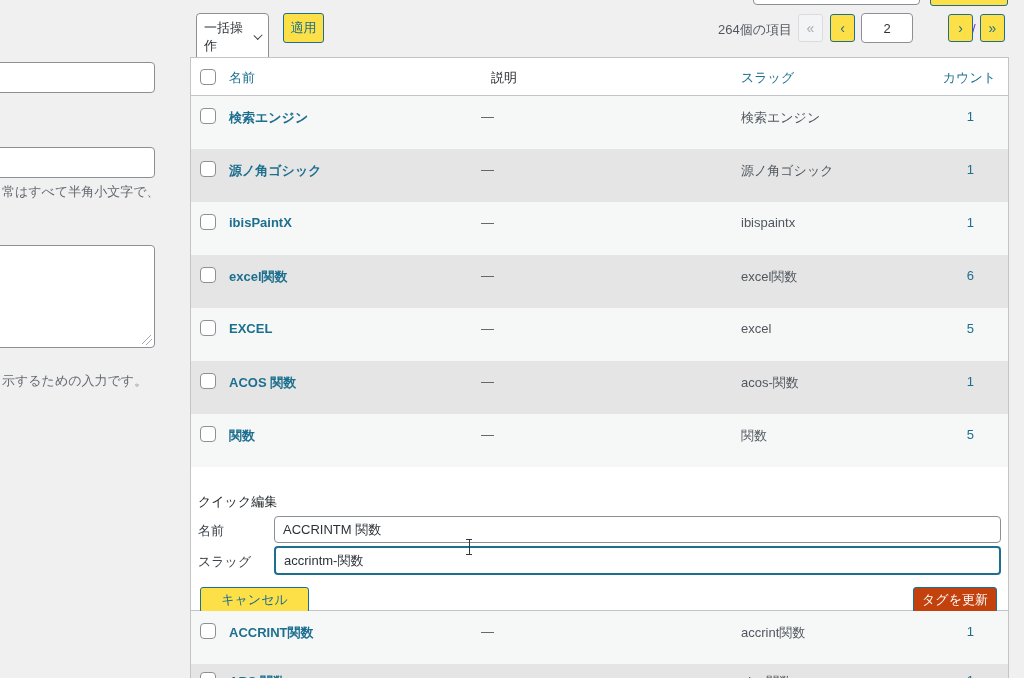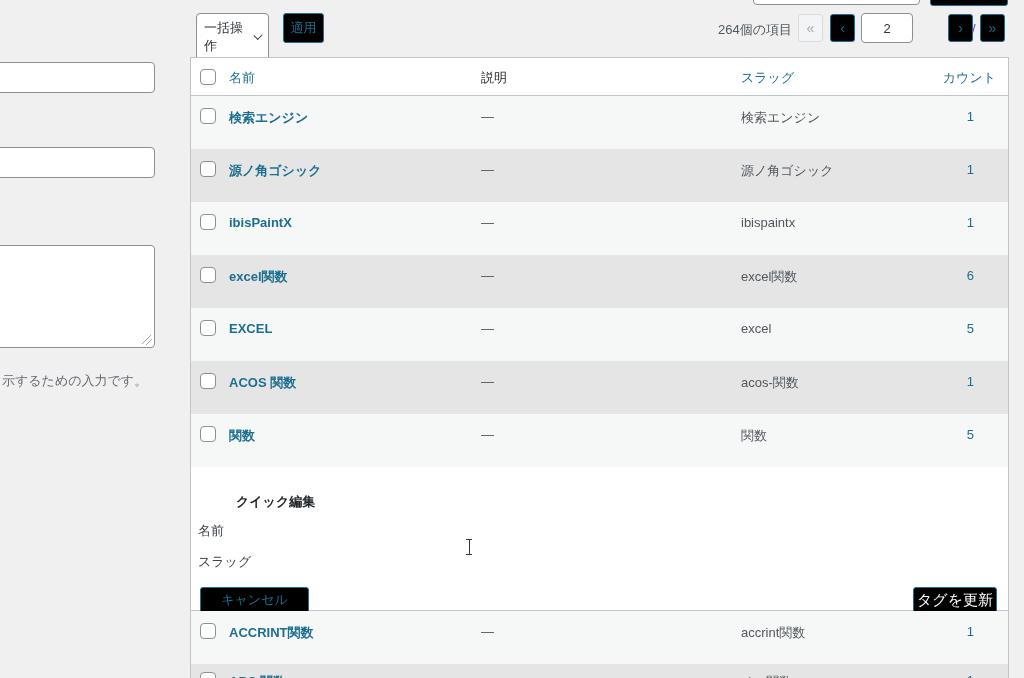--- a/index.html
+++ b/index.html
@@ -1,22 +1,22 @@
 <!DOCTYPE html>
 <html><head>
 <meta charset="utf-8">
 <style>
   * { margin:0; padding:0; box-sizing:border-box; }
   html,body { width:1024px; height:678px; }
   body { font-family:"Liberation Sans","DejaVu Sans",sans-serif; background:#f0f0f1; }
   #screen { position:relative; width:1024px; height:678px; background:#f0f0f1; overflow:hidden; font-size:13px; color:#3c434a; }
 
   
-  .btn-sec { display:flex; align-items:center; justify-content:center; background:#000000; border:1px solid #1d6f8f; border-radius:3px; color:#1d6f8f; font-size:13px; cursor:pointer; }
-  .btn-pri { display:flex; align-items:center; justify-content:center; background:#000000; border:1px solid #1d6f8f; border-radius:3px; color:#ffffff; font-size:15px; cursor:pointer;margin-left:28px; }
+  .btn-sec { display:flex; align-items:center; justify-content:center; background:#fde047; border:1px solid #1d6f8f; border-radius:3px; color:#1d6f8f; font-size:13px; cursor:pointer; }
+  .btn-pri { display:flex; align-items:center; justify-content:center; background:#c2410c; border:1px solid #1d6f8f; border-radius:3px; color:#ffffff; font-size:13px; cursor:pointer;margin-left:28px; }
   .txt-input { background:#fff; border:1px solid #8c8f94; border-radius:4px; font-size:13px; color:#2c3338; padding:0 8px; font-family:"Liberation Sans","DejaVu Sans",sans-serif; }
   .cb { position:absolute; width:16px; height:16px; background:#fff; border:1px solid #8c8f94; border-radius:4px; cursor:pointer; }
   a { text-decoration:none; cursor:pointer; }
 
   
   .lf-input { position:absolute; left:-40px; width:195px; height:31px; }
   .lf-help { position:absolute; left:2px; width:170px; font-size:13px; color:#646970; white-space:nowrap; overflow:hidden; }
   #lf-textarea { position:absolute; left:-40px; top:245px; width:195px; height:103px; background:#fff; border:1px solid #8c8f94; border-radius:4px; }
   #lf-resize { position:absolute; right:2px; bottom:2px; width:10px; height:10px;
     background:linear-gradient(135deg, transparent 0 45%, #a7aaad 45% 50%, transparent 50% 70%, #a7aaad 70% 75%, transparent 75%); }
@@ -38,36 +38,36 @@
   #pg-total { position:absolute; left:972px; top:21px; color:#6d28d9; }
 
   
   #table { position:absolute; left:190px; top:57px; width:819px; height:700px; background:#fff; border:1px solid #c3c4c7; }
   .thead { position:relative; height:38px; border-bottom:1px solid #c3c4c7; }
   .col-name { position:absolute; left:38px; top:0; white-space:nowrap; }
   .col-desc { position:absolute; left:290px; top:0; white-space:nowrap; }
   .col-slug { position:absolute; left:550px; top:0; white-space:nowrap; }
   .col-count { position:absolute; right:34px; top:0; white-space:nowrap; }
   .thead .col-name,.thead .col-slug { color:#1d6f8f; top:11px; }
-  .thead .col-desc { color:#1d2327; top:11px; }
+  .thead .col-desc { color:#1d2327; top:11px;margin-left:10px; }
   .thead .col-count { color:#1d6f8f; top:11px; right:12px; }
   .thead .cb { left:9px; top:11px; }
   .row { position:relative; height:53px; background:#e5e5e5; }
   .row.stripe { background:#f6f7f7; }
   .row .cb { left:9px; top:12px; }
   .row .col-name { top:13px; font-weight:bold; color:#1d6f8f; }
   .row .col-desc { top:13px; color:#50575e; }
   .row .col-slug { top:13px; color:#50575e; }
   .row .col-count { top:13px; color:#1d6f8f; }
   .row.row-abs .cb { top:8px; }
   .row.row-abs .col-name,.row.row-abs .col-desc,.row.row-abs .col-slug,.row.row-abs .col-count { top:9px; }
 
   
   #quick-edit { position:relative; height:144px; background:#fff; border-bottom:1px solid #c3c4c7; }
-  #qe-title { position:absolute; left:7px; top:26px; font-weight:bold; color:#1d2327;margin-left:38px; }
+  #qe-title { position:absolute; left:7px; top:26px; font-weight:normal; color:#1d2327; }
   .qe-label { position:absolute; left:7px; color:#3c434a; }
   #qe-name-input { position:absolute; left:83px; top:49px; width:727px; height:27px; }
   #qe-slug-input { position:absolute; left:83px; top:79px; width:727px; height:29px; border:2px solid #1d6f8f; }
   #qe-cancel { position:absolute; left:9px; top:120px; width:109px; height:26px; }
   #qe-update { position:absolute; right:11px; top:120px; width:84px; height:26px; }
 
   
   #ibeam { position:absolute; left:464px; top:539px; width:10px; height:16px; z-index:5; }
   #ibeam::before { content:""; position:absolute; left:4.5px; top:1px; bottom:1px; width:1.5px; background:#33383d; }
   #ibeam::after  { content:""; position:absolute; left:2px; right:2px; top:0; bottom:0; border-top:1.5px solid #33383d; border-bottom:1.5px solid #33383d; }
@@ -75,20 +75,21 @@
 </head>
 <body>
 
 <div id="screen">
 
   <input id="search-frag" class="txt-input" style="">
   <div id="searchbtn-frag" class="btn-sec"></div>
 
   <input class="txt-input lf-input" style="top: 62px;">
   <input class="txt-input lf-input" style="top: 147px;">
+  <div class="lf-help" style="top:183px">常はすべて半角小文字で、</div>
   <div id="lf-textarea">
     <div id="lf-resize"></div>
   </div>
   <div class="lf-help" style="top:372px">示するための入力です。</div>
 
   <div id="bulk-select">
     <span>一括操作</span>
     <span class="chev"></span>
   </div>
   <div id="apply-btn" class="btn-sec">適用</div>
@@ -156,21 +157,23 @@
       <span class="cb"></span>
       <a class="col-name">関数</a>
       <span class="col-desc">—</span>
       <span class="col-slug">関数</span>
       <a class="col-count">5</a>
     </div>
 
     <div id="quick-edit">
       <div id="qe-title">クイック編集</div>
       <span class="qe-label" style="top:55px">名前</span>
+      <input id="qe-name-input" class="txt-input" value="ACCRINTM 関数" style="">
       <span class="qe-label" style="top:86px">スラッグ</span>
+      <input id="qe-slug-input" class="txt-input" value="accrintm-関数" style="">
       <div id="qe-cancel" class="btn-sec">キャンセル</div>
       <div id="qe-update" class="btn-pri">タグを更新</div>
     </div>
 
     <div class="row stripe">
       <span class="cb"></span>
       <a class="col-name">ACCRINT関数</a>
       <span class="col-desc">—</span>
       <span class="col-slug">accrint関数</span>
       <a class="col-count">1</a>

